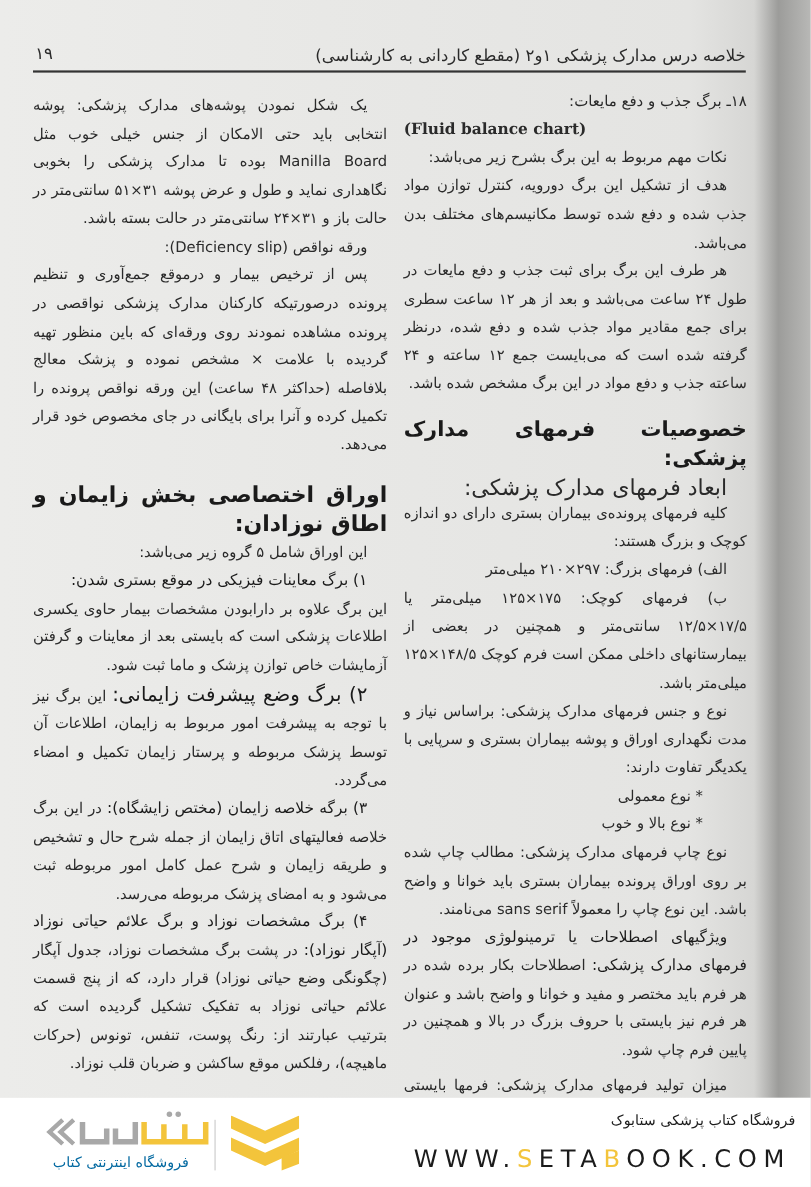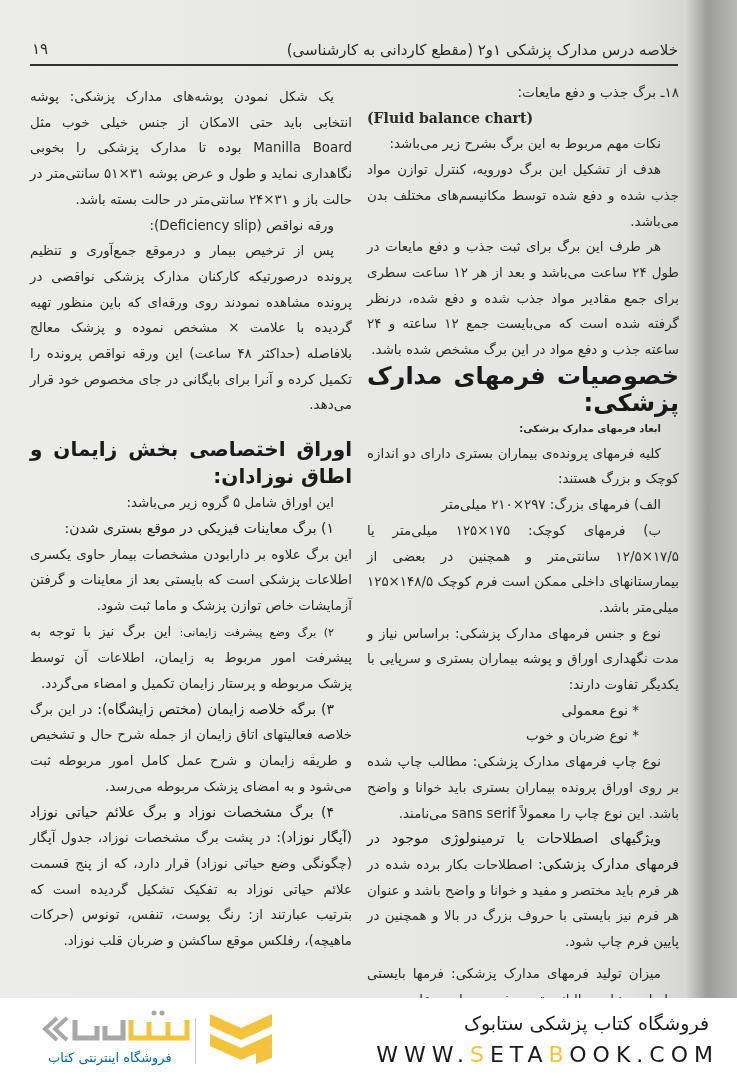--- a/index.html
+++ b/index.html
@@ -28,30 +28,30 @@
       font-size: 13.4px; line-height: 25.7px; color: #2a2a2a;
     }
     .col-right { right: 58px; width: 312px; }
     .col-left { left: 30px; width: 322px; }
 
     .p { display: block; }
     .indent { text-indent: 18px; }
     .bold { font-weight: normal; color: #1a1a1a; }
     .h-sec { font-weight: normal; font-size: 13.6px; margin-top: 8px; }
     .h-en { direction: ltr; font-family: "DejaVu Serif", serif; font-weight: bold; font-size: 14px; }
-    .h-big { font-weight: bold; font-size: 24px; line-height: 27px; color: #1a1a1a; }
-    .h-sub { font-weight: bold; font-size: 10px; line-height: 24px; text-indent: 18px; }
+    .h-big { font-weight: bold; font-size: 19px; line-height: 27px; margin-top: 14px; color: #1a1a1a; }
+    .h-sub { font-weight: normal; font-size: 20px; line-height: 24px; text-indent: 18px; }
     .bullet { padding-right: 40px; }
 
     .footer {
       position: absolute; left: 0; top: 998px; width: 737px; height: 81px; background: #ffffff;
     }
     .store-name {
-      position: absolute; right: 28px; top: 14px; direction: rtl;
-      font-size: 19px; color: #1b1b1b;
+      position: absolute; right: 14px; top: 14px; direction: rtl;
+      font-size: 13px; color: #1b1b1b;
     }
     .store-url {
       position: absolute; right: 18px; top: 44px; font-size: 22px;
       letter-spacing: 6px; color: #1b1b1b; font-family: "DejaVu Sans", sans-serif;
     }
     .store-url .hl { color: #f3c43b; }
     .logo-mark { position: absolute; left: 210px; top: 16px; width: 62px; height: 54px; }
     .logo-divider { position: absolute; left: 195px; top: 20px; width: 1px; height: 46px; background: #c9c9c9; }
     .logo-word { position: absolute; left: 35px; top: 10px; width: 160px; height: 40px; }
     .logo-tag { position: absolute; left: 48px; top: 52px; direction: rtl; font-size: 13px; color: #0369a1; }
@@ -75,39 +75,39 @@
     <span class="p indent">هدف از تشکیل این برگ دورویه، کنترل توازن مواد جذب شده و دفع شده توسط مکانیسم‌های مختلف بدن می‌باشد.</span>
     <span class="p indent">هر طرف این برگ برای ثبت جذب و دفع مایعات در طول ۲۴ ساعت می‌باشد و بعد از هر ۱۲ ساعت سطری برای جمع مقادیر مواد جذب شده و دفع شده، درنظر گرفته شده است که می‌بایست جمع ۱۲ ساعته و ۲۴ ساعته جذب و دفع مواد در این برگ مشخص شده باشد.</span>
 
     <span class="p h-big">خصوصیات فرمهای مدارک پزشکی:</span>
     <span class="p h-sub">ابعاد فرمهای مدارک پزشکی:</span>
     <span class="p indent">کلیه فرمهای پرونده‌ی بیماران بستری دارای دو اندازه کوچک و بزرگ هستند:</span>
     <span class="p indent">الف) فرمهای بزرگ: ۲۹۷×۲۱۰ میلی‌متر</span>
     <span class="p indent">ب) فرمهای کوچک: ۱۷۵×۱۲۵ میلی‌متر یا ۱۷/۵×۱۲/۵ سانتی‌متر و همچنین در بعضی از بیمارستانهای داخلی ممکن است فرم کوچک ۱۴۸/۵×۱۲۵ میلی‌متر باشد.</span>
     <span class="p indent">نوع و جنس فرمهای مدارک پزشکی: براساس نیاز و مدت نگهداری اوراق و پوشه بیماران بستری و سرپایی با یکدیگر تفاوت دارند:</span>
     <span class="p bullet">* نوع معمولی</span>
-    <span class="p bullet">* نوع ضربان و خوب</span>
+    <span class="p bullet">* نوع بالا و خوب</span>
     <span class="p indent">نوع چاپ فرمهای مدارک پزشکی: مطالب چاپ شده بر روی اوراق پرونده بیماران بستری باید خوانا و واضح باشد. این نوع چاپ را معمولاً sans serif می‌نامند.</span>
     <span class="p indent"><span class="bold" style="font-size:14px">ویژگیهای اصطلاحات یا ترمینولوژی موجود در فرمهای مدارک پزشکی:</span><span> اصطلاحات بکار برده شده در هر فرم باید مختصر و مفید و خوانا و واضح باشد و عنوان هر فرم نیز بایستی با حروف بزرگ در بالا و همچنین در پایین فرم چاپ شود.</span></span>
     <span class="p indent" style="margin-top:6px">میزان تولید فرمهای مدارک پزشکی: فرمها بایستی براساس نیاز سالیانه تهیه شود. برای رعایت وضع اقتصادی بیمارستان باید فرمهای لازم را برای حداقل یکسال و یا</span>
 
   </div>
 
   <div class="col col-left">
     <span class="p indent" style="margin-top:12px">یک شکل نمودن پوشه‌های مدارک پزشکی: پوشه انتخابی باید حتی الامکان از جنس خیلی خوب مثل Manilla Board بوده تا مدارک پزشکی را بخوبی نگاهداری نماید و طول و عرض پوشه ۳۱×۵۱ سانتی‌متر در حالت باز و ۳۱×۲۴ سانتی‌متر در حالت بسته باشد.</span>
     <span class="p indent">ورقه نواقص (Deficiency slip):</span>
     <span class="p indent">پس از ترخیص بیمار و درموقع جمع‌آوری و تنظیم پرونده درصورتیکه کارکنان مدارک پزشکی نواقصی در پرونده مشاهده نمودند روی ورقه‌ای که باین منظور تهیه گردیده با علامت × مشخص نموده و پزشک معالج بلافاصله (حداکثر ۴۸ ساعت) این ورقه نواقص پرونده را تکمیل کرده و آنرا برای بایگانی در جای مخصوص خود قرار می‌دهد.</span>
 
     <span class="p h-big" style="margin-top:18px;font-size:20px">اوراق اختصاصی بخش زایمان و اطاق نوزادان:</span>
     <span class="p indent">این اوراق شامل ۵ گروه زیر می‌باشد:</span>
 
     <span class="p indent bold" style="font-size:14px">۱) برگ معاینات فیزیکی در موقع بستری شدن:</span>
     <span class="p">این برگ علاوه بر دارابودن مشخصات بیمار حاوی یکسری اطلاعات پزشکی است که بایستی بعد از معاینات و گرفتن آزمایشات خاص توازن پزشک و ماما ثبت شود.</span>
 
-    <span class="p indent"><span class="bold" style="font-size:11px">۲) برگ وضع پیشرفت زایمانی:</span><span> این برگ نیز با توجه به پیشرفت امور مربوط به زایمان، اطلاعات آن توسط پزشک مربوطه و پرستار زایمان تکمیل و امضاء می‌گردد.</span></span>
+    <span class="p indent"><span class="bold" style="font-size:18px">۲) برگ وضع پیشرفت زایمانی:</span><span> این برگ نیز با توجه به پیشرفت امور مربوط به زایمان، اطلاعات آن توسط پزشک مربوطه و پرستار زایمان تکمیل و امضاء می‌گردد.</span></span>
 
     <span class="p indent"><span class="bold" style="font-size:14px">۳) برگه خلاصه زایمان (مختص زایشگاه):</span><span> در این برگ خلاصه فعالیتهای اتاق زایمان از جمله شرح حال و تشخیص و طریقه زایمان و شرح عمل کامل امور مربوطه ثبت می‌شود و به امضای پزشک مربوطه می‌رسد.</span></span>
 
     <span class="p indent"><span class="bold" style="font-size:14px">۴) برگ مشخصات نوزاد و برگ علائم حیاتی نوزاد (آپگار نوزاد):</span><span> در پشت برگ مشخصات نوزاد، جدول آپگار (چگونگی وضع حیاتی نوزاد) قرار دارد، که از پنج قسمت علائم حیاتی نوزاد به تفکیک تشکیل گردیده است که بترتیب عبارتند از: رنگ پوست، تنفس، تونوس (حرکات ماهیچه)، رفلکس موقع ساکشن و ضربان قلب نوزاد.</span></span>
 
   </div>
 </div>
 
 <div class="footer">
   <div class="logo-word">

